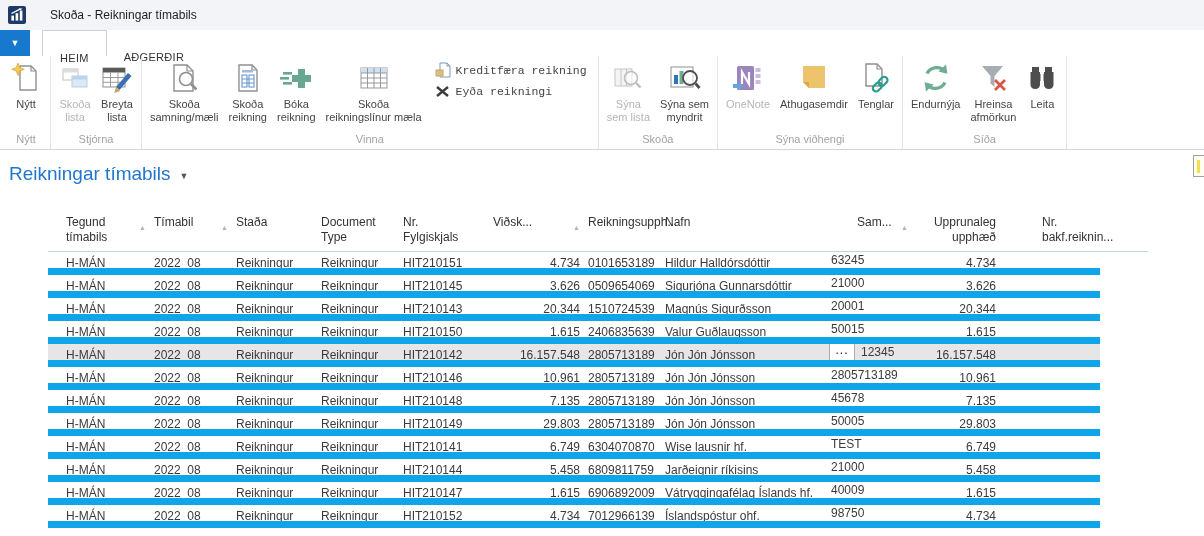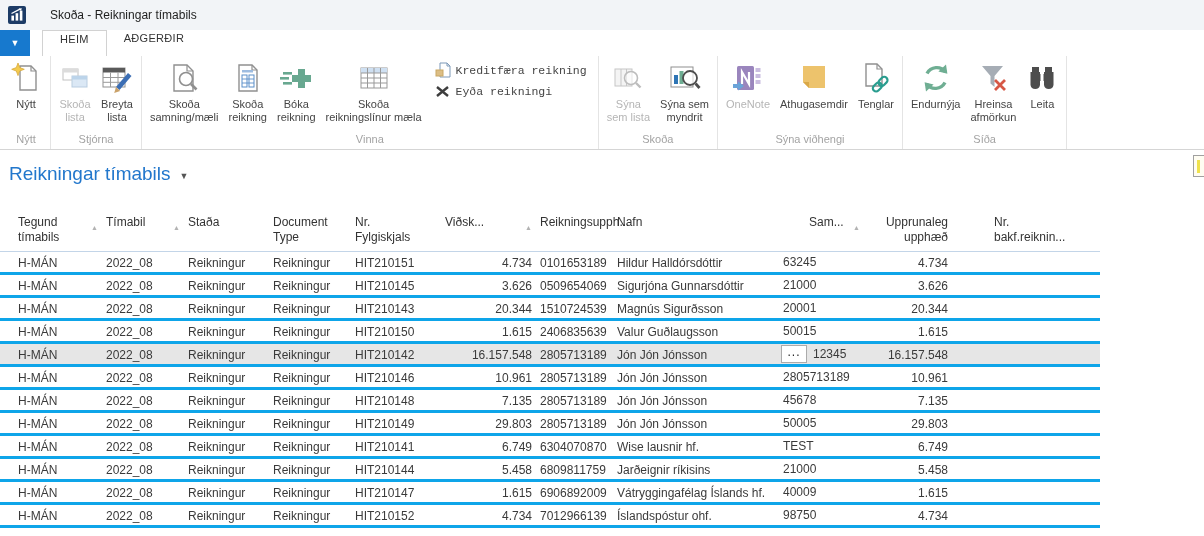--- a/index.html
+++ b/index.html
@@ -10,21 +10,21 @@
   .titlebar { height:30px; background:#f2f4f7; display:flex; align-items:center;
     padding-left:8px; gap:24px; }
   .titlebar .wtitle { font-size:12px; color:#1e1e1e; }
 
   
   .tabstrip { height:26px; background:#fff; display:flex; align-items:stretch; }
   .appmenu-btn { width:30px; background:#1779ce; display:flex; align-items:center;
     justify-content:center; cursor:pointer; }
   .appmenu-btn .caret { color:#fff; font-size:9px; line-height:9px; }
   .tabs { display:flex; margin-left:12px; }
-  .tab { font-size:11px; color:#333; padding:2px 17px 0; letter-spacing:.3px; cursor:pointer; }
+  .tab { font-size:11px; color:#333; padding:21px 17px 0; letter-spacing:.3px; cursor:pointer; }
   .tab.active { background:#fff; border:1px solid #d2d2d2; border-bottom:none; }
 
   
   .ribbon { height:94px; background:#fff; border-bottom:1px solid #d5d5d5;
     display:flex; align-items:stretch; padding-left:2px; }
   .rgroup { display:flex; flex-direction:column; border-right:1px solid #e4e4e4; padding:0 3px; }
   .rgroup-buttons { display:flex; flex:1; align-items:flex-start; }
   .rgroup-label { text-align:center; font-size:11px; color:#a3a3a3; height:17px; line-height:15px; }
   .rbtn { display:flex; flex-direction:column; align-items:center; padding:4px 5px 0;
     min-width:42px; cursor:pointer; }
@@ -41,32 +41,32 @@
   .page-title-bar { height:56px; position:relative; background:#fff; }
   .page-title { display:inline-flex; align-items:center; gap:9px; margin:13px 0 8px 9px; cursor:pointer; }
   .page-title .ttl { font-size:19px; color:#2277cc; }
   .page-title .caret { font-size:9px; color:#555; margin-top:3px; }
   .peek-box { position:absolute; top:5px; right:-29px; width:40px; height:22px;
     background:#fffdf2; border:1px solid #a0a0a0; }
   .peek-box .ybar { position:absolute; left:3px; top:4px; width:3px; height:13px; background:#efe24d; }
 
   
   .grid-cols { display:grid;
-    grid-template-columns:14px 88px 82px 85px 82px 90px 95px 77px 166px 85px 88px 148px; }
+    grid-template-columns:14px 88px 82px 85px 82px 90px 95px 77px 166px 85px 88px 148px;margin-left:48px; }
   .thead { height:46px; padding-top:9px; width:1100px; border-bottom:1px solid #c3d5e8; }
   .th { font-size:12px; line-height:15px; color:#333; padding:0 4px; white-space:pre-line;
     display:flex; justify-content:space-between; align-items:flex-start; cursor:pointer; }
   .th .txt { white-space:pre-line; }
   .th.right { text-align:right; } .th.right .txt { width:100%; }
   .th .sort-asc { font-size:7px; color:#b3b3b3; margin-top:5px; }
   .th.pad-sam { padding-left:30px; }
   .th.pad-bakf { padding-left:42px; }
 
   .tbody { width:1100px; }
-  .trow { height:23px; border-bottom:3px solid #0ea5e9; background:#fff; cursor:pointer; }
+  .trow { height:23px; border-bottom:7px solid #0ea5e9; background:#fff; cursor:pointer; }
   .trow.selected { background:#e6e6e6; }
   .td { font-size:12px; color:#3a3a3a; line-height:22px; padding:0 4px; white-space:nowrap;
     overflow:hidden; }
   .td.right { text-align:right; }
   .td.has-assist { display:flex; align-items:center; }
   .assist-btn { display:inline-block; border:1px solid #ababab; background:#fff; width:26px;
     height:18px; line-height:12px; font-size:12px; text-align:center; margin:0 6px 0 -2px;
     letter-spacing:1px; color:#222; cursor:pointer; }
 
   svg { display:block; }

